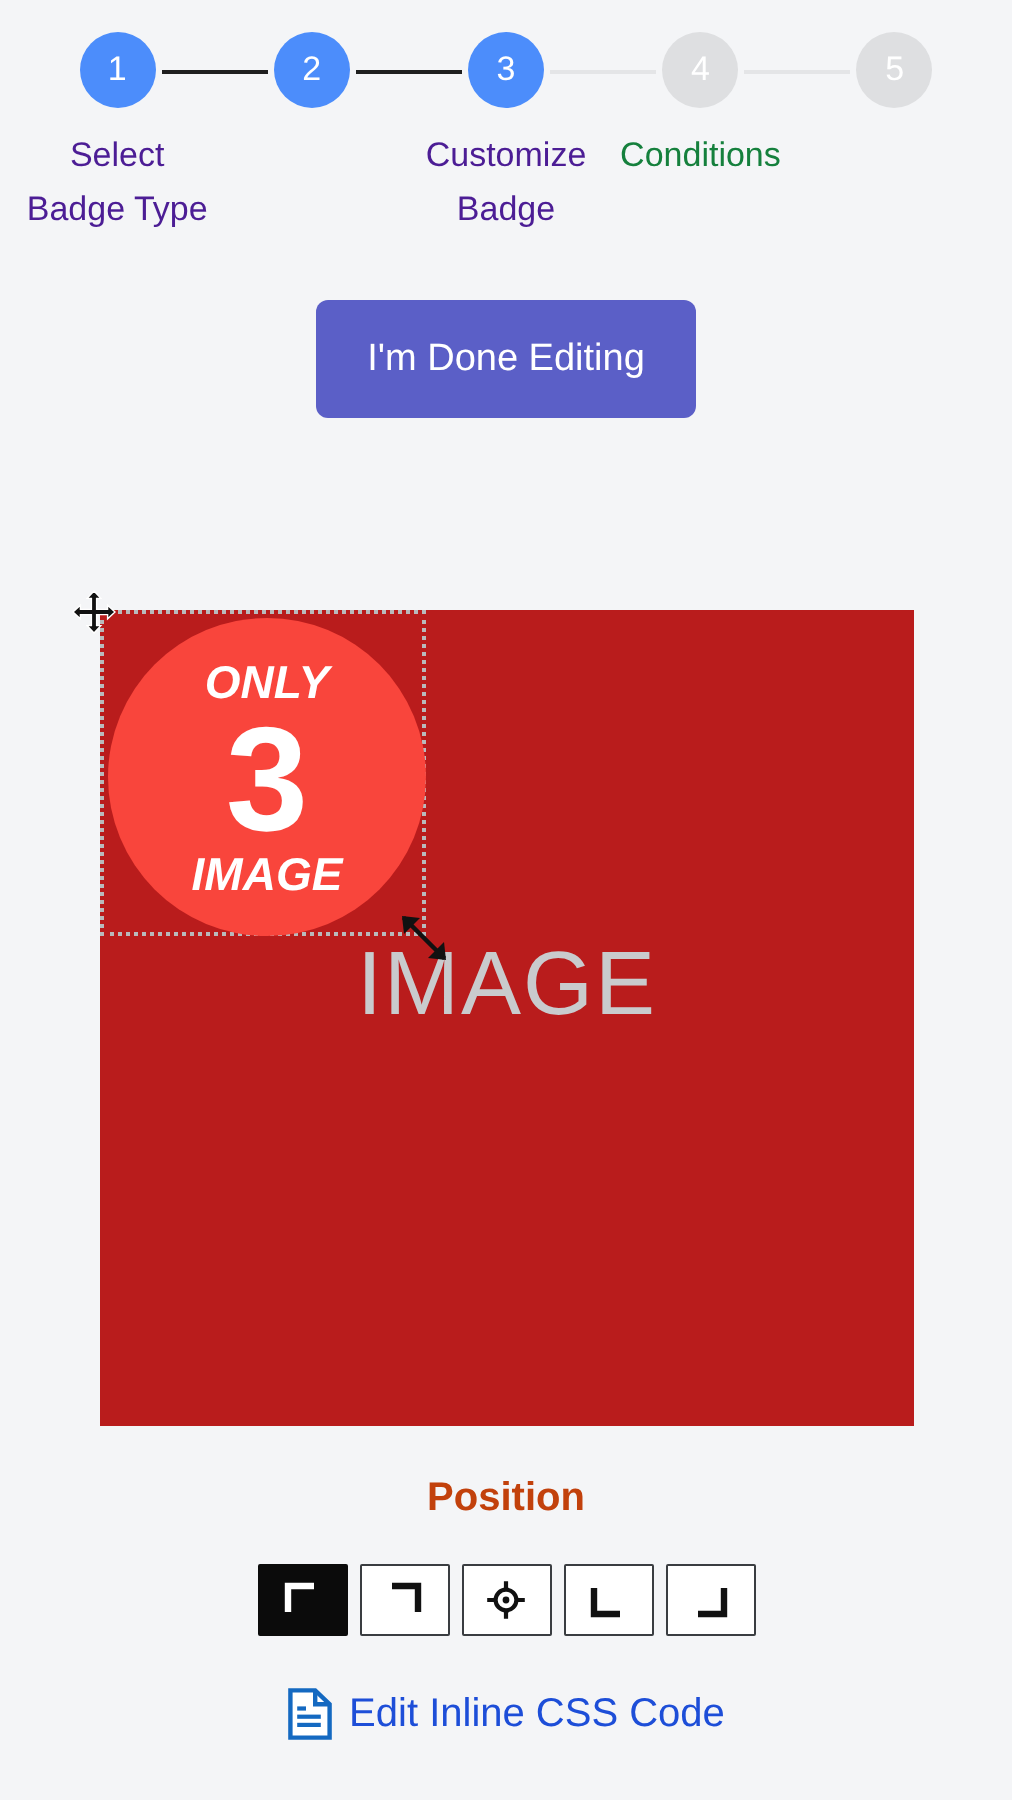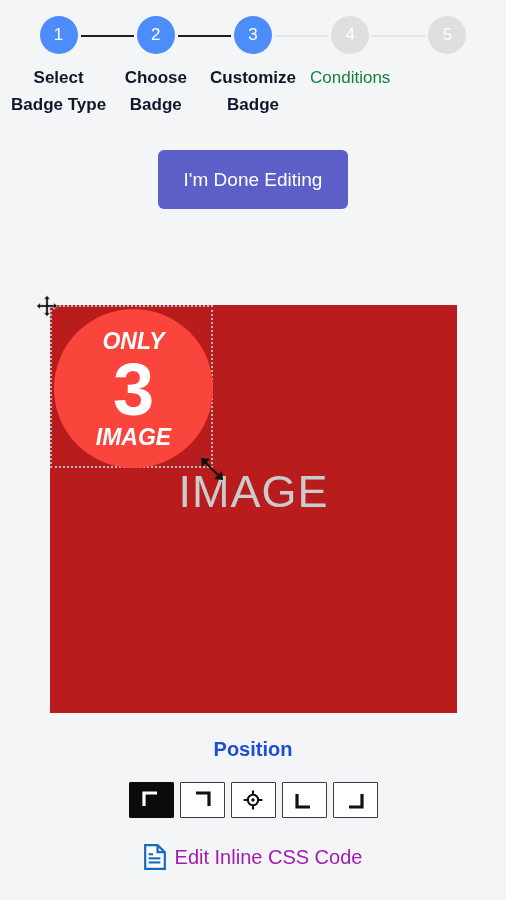--- a/index.html
+++ b/index.html
@@ -60,21 +60,21 @@
   .connector.faint { background: #e4e5e7; }
 
   .step-label {
     margin-top: 10px;
     font-size: 17px;
     line-height: 27px;
     text-align: center;
     white-space: normal;
     width: 100%;
   }
-  .step.done .step-label { color: #0f172a; font-weight: bold; }
+  .step.done .step-label { color: #4c1d95; }
   .step.todo .step-label { color: #15803d; }
 
   
   .done-row {
     display: flex;
     justify-content: center;
     margin-top: 32px;
   }
   .done-btn {
     background: #5b5fc7;
@@ -180,21 +180,21 @@
 
   
   .position-title {
     position: absolute;
     top: 738px;
     left: 0;
     width: 506px;
     text-align: center;
     font-size: 20px;
     font-weight: bold;
-    color: #1d4ed8;
+    color: #c2410c;
   }
   .pos-row {
     position: absolute;
     top: 782px;
     left: 0;
     width: 506px;
     display: flex;
     justify-content: center;
     gap: 6px;
   }
@@ -222,40 +222,39 @@
     top: 844px;
     left: 0;
     width: 506px;
     display: flex;
     align-items: center;
     justify-content: center;
     gap: 9px;
     text-decoration: none;
   }
   .css-link-text {
-    color: #a21caf;
+    color: #1d4ed8;
     font-size: 20px;
   }
   .doc-icon { display: block; }
 </style>
 </head>
 <body>
 
 <div class="stepper">
 
   <div class="step done">
     <div class="connector solid"></div>
     <div class="circle">1</div>
     <div class="step-label">Select Badge Type</div>
   </div>
 
   <div class="step done">
     <div class="connector solid"></div>
     <div class="circle">2</div>
-    <div class="step-label">Choose Badge</div>
   </div>
 
   <div class="step done">
     <div class="connector faint"></div>
     <div class="circle">3</div>
     <div class="step-label">Customize Badge</div>
   </div>
 
   <div class="step todo">
     <div class="connector faint"></div>

